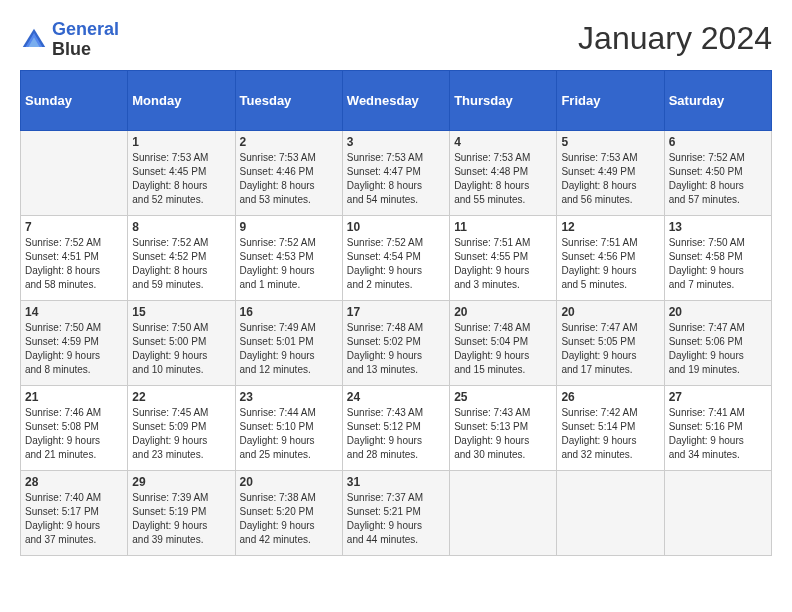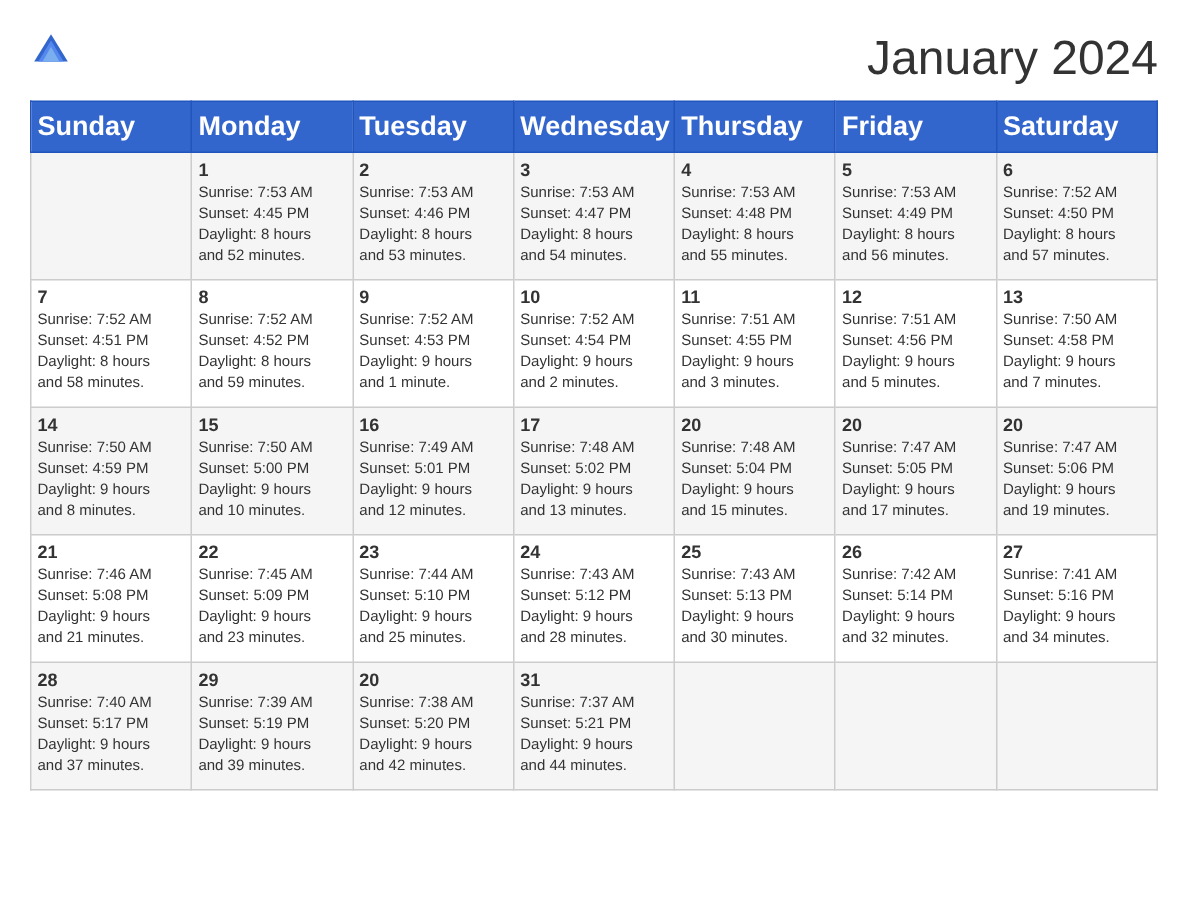--- a/index.html
+++ b/index.html
@@ -47,23 +47,23 @@
       color: #555;
     }
     table {
       width: 100%;
       border-collapse: collapse;
       table-layout: fixed;
     }
     thead tr th {
       background: #3366cc;
       color: #fff;
-      font-size: 18px;
+      font-size: 13px;
       font-weight: bold;
-      padding: 6px 4px;
+      padding: 22px 4px;
       text-align: left;
       border: 1px solid #2255bb;
     }
     tbody tr td {
       vertical-align: top;
       border: 1px solid #ccc;
       padding: 4px 4px 4px 4px;
       font-size: 11px;
       color: #333;
       height: 85px;
@@ -89,20 +89,25 @@
 </head>
 <body>
 
 <div class="header">
   <div class="logo">
     <svg class="logo-icon" viewBox="0 0 40 40">
       <polygon points="20,4 36,30 4,30" fill="#3366cc"></polygon>
       <polygon points="20,10 32,30 8,30" fill="#5588ee"></polygon>
       <polygon points="20,16 28,30 12,30" fill="#7aaeee"></polygon>
     </svg>
+    <div>
+      <div class="logo-text">
+        <span>General</span><br><span style="color:#333;">Blue</span>
+      </div>
+    </div>
   </div>
   <div class="title-block">
     <div class="month-title">January 2024</div>
   </div>
 </div>
 
 <table>
   <thead>
     <tr>
     <th>Sunday</th>

